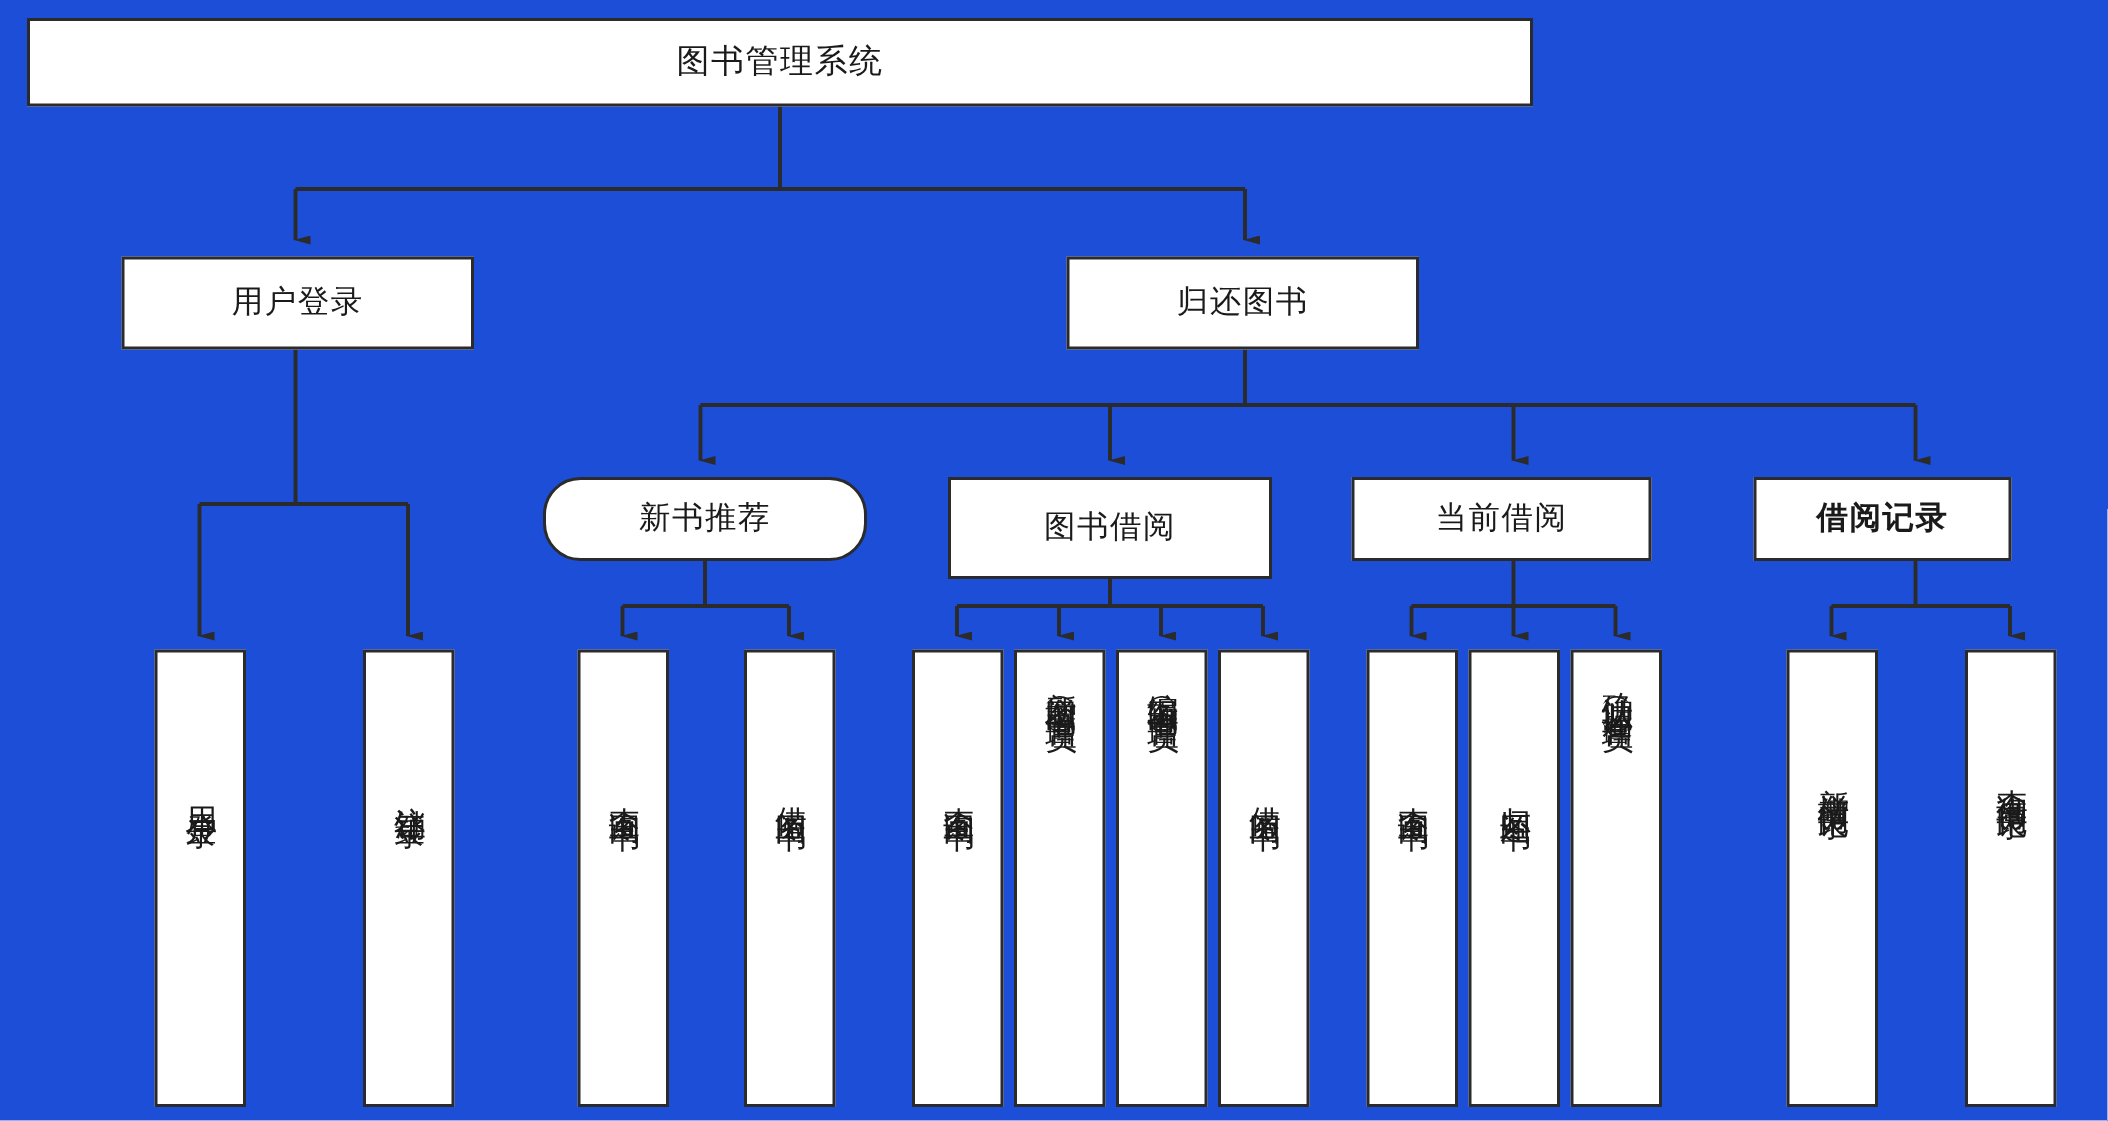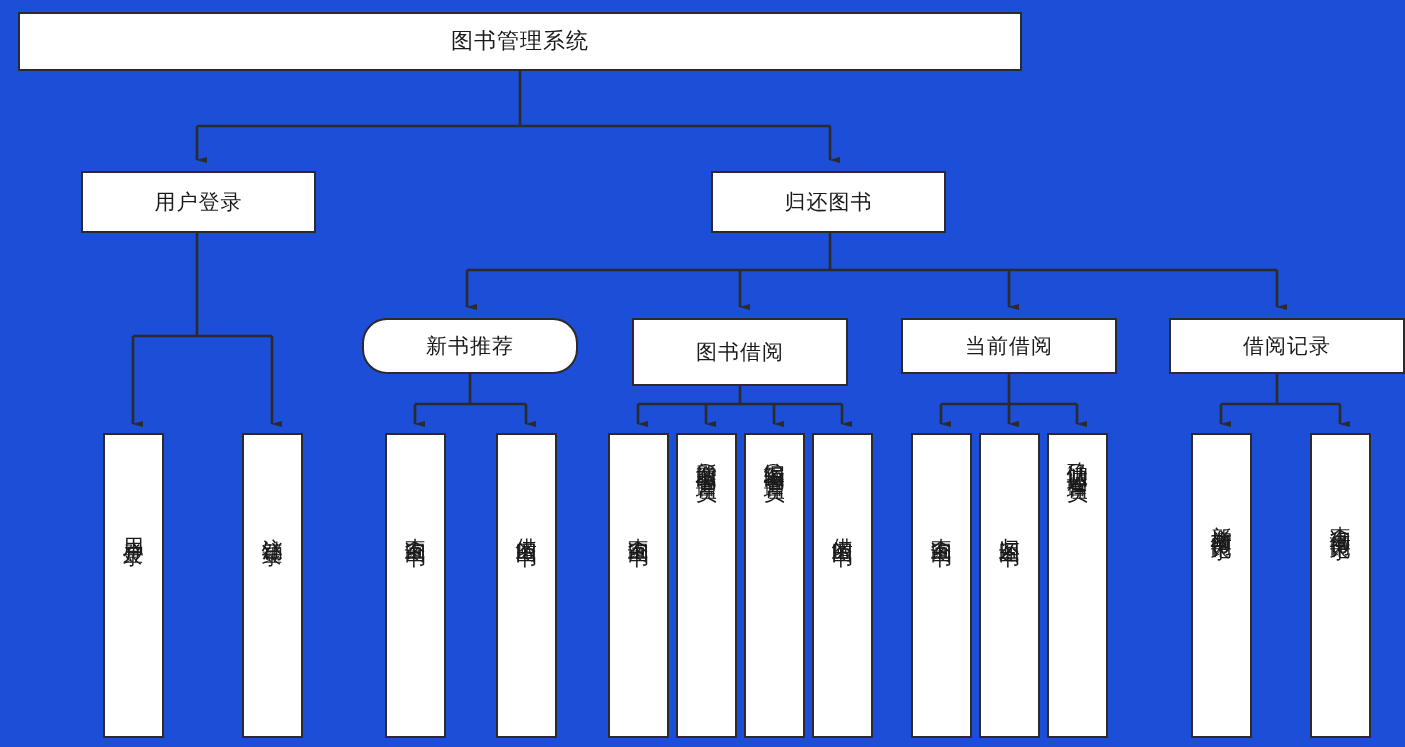--- a/index.html
+++ b/index.html
@@ -133,24 +133,24 @@
   <div class="node" style="left:711px; top:171px; width:235px; height:62px;">
     <span class="node-h">归还图书</span>
   </div>
 
   <div class="node" style="left:362px; top:318px; width:216px; height:56px;border-radius:25px;">
     <span class="node-h">新书推荐</span>
   </div>
   <div class="node" style="left:632px; top:318px; width:216px; height:68px;">
     <span class="node-h">图书借阅</span>
   </div>
-  <div class="node" style="left:901px; top:318px; width:216px; height:56px;">
+  <div class="node" style="left:901px; top:318px; width:200px; height:56px;">
     <span class="node-h">当前借阅</span>
   </div>
-  <div class="node" style="left:1169px; top:318px; width:236px; height:56px;">
+  <div class="node" style="left:1169px; top:318px; width:172px; height:56px;font-weight:bold;">
     <span class="node-h">借阅记录</span>
   </div>
 
   <div class="node leaf pad-low" style="left:103px; top:433px; width:61px; height:305px;">
     <span class="node-v">用户登录</span>
   </div>
   <div class="node leaf pad-low" style="left:242px; top:433px; width:61px; height:305px;">
     <span class="node-v">注销登录</span>
   </div>
 

